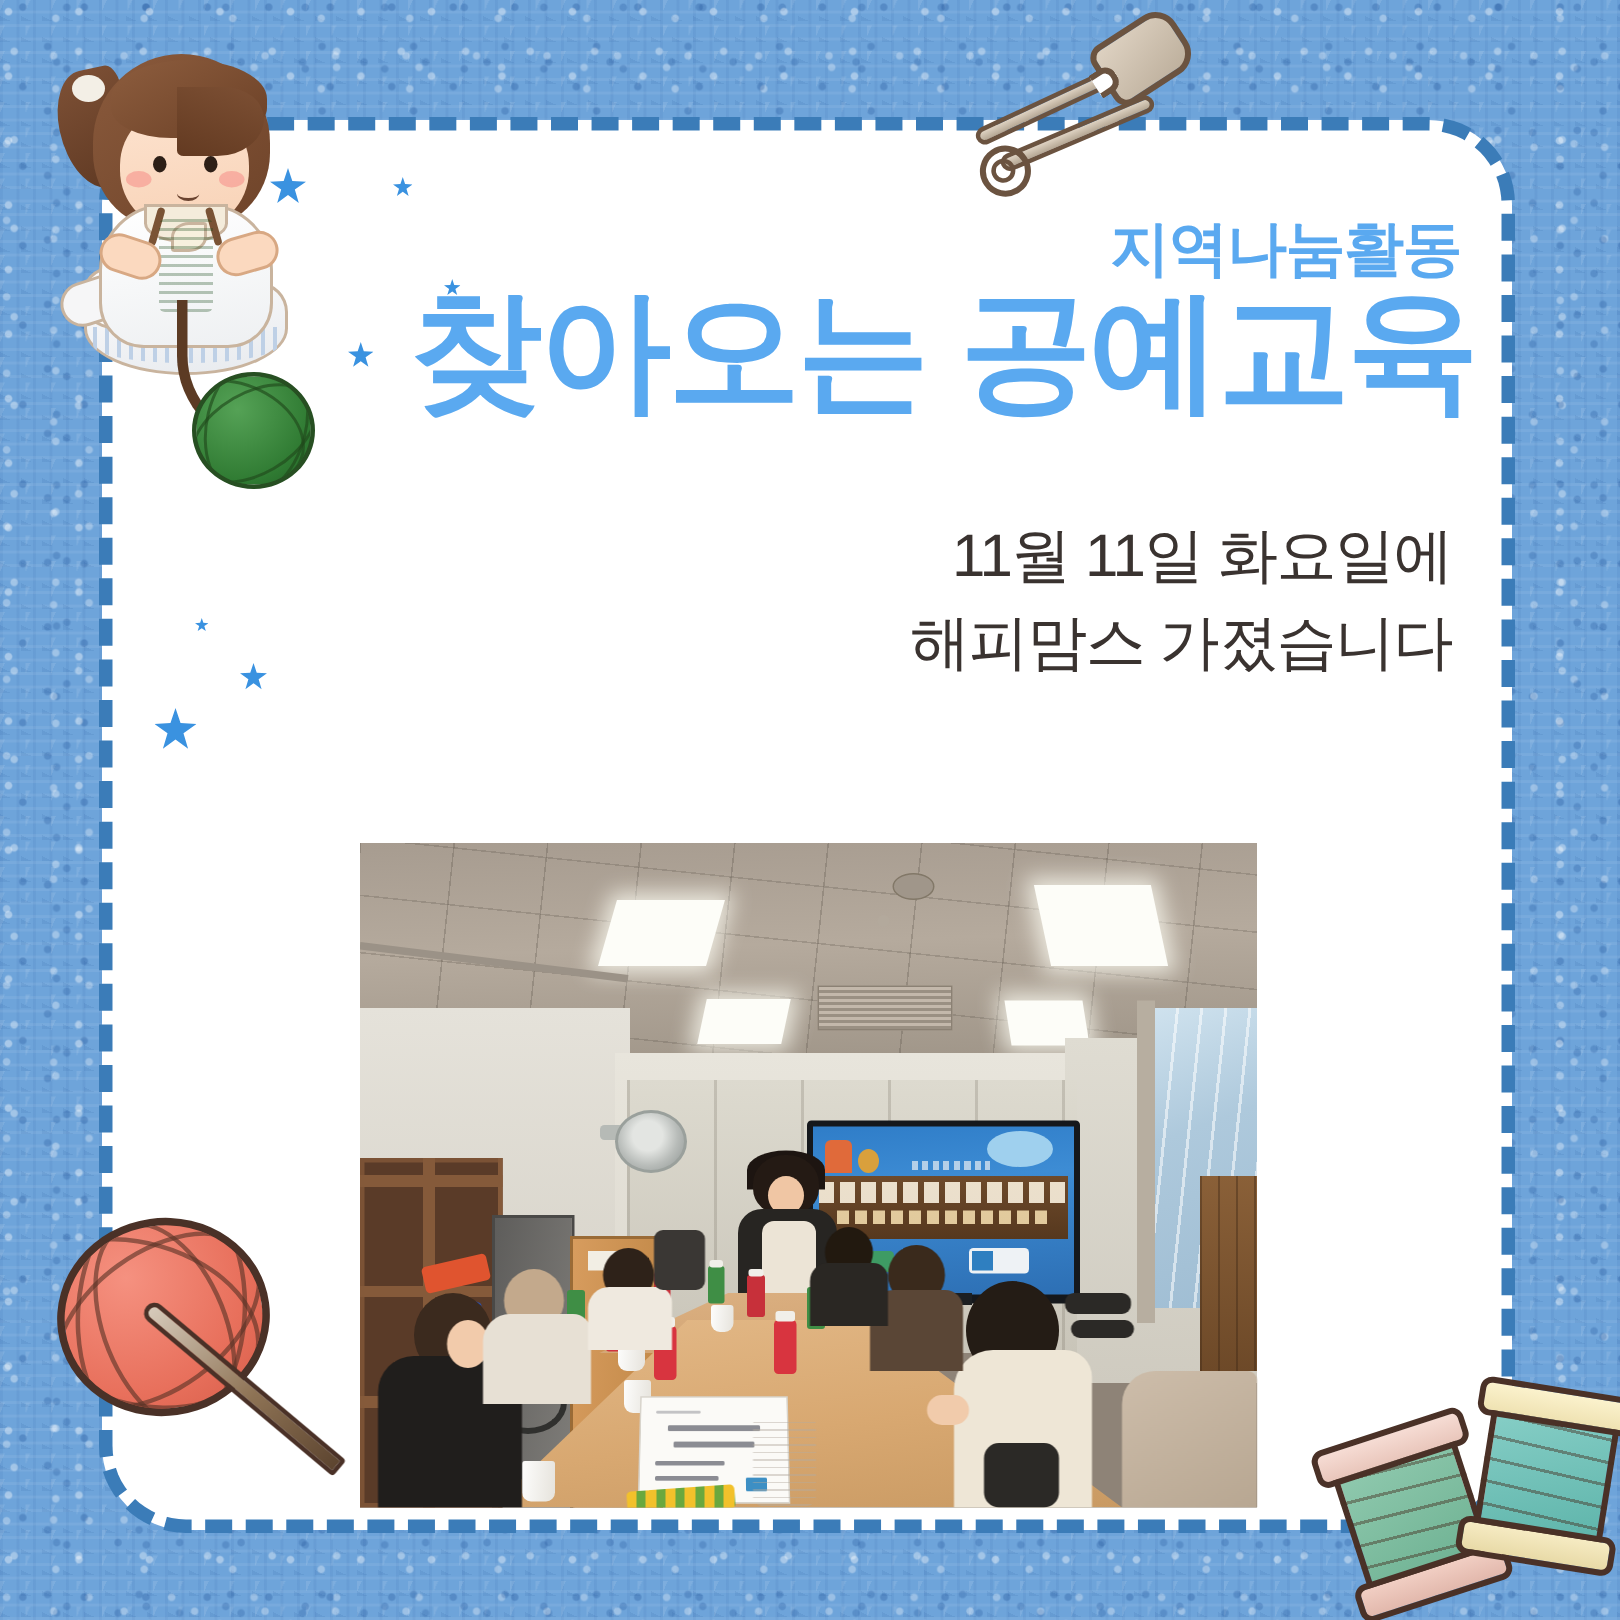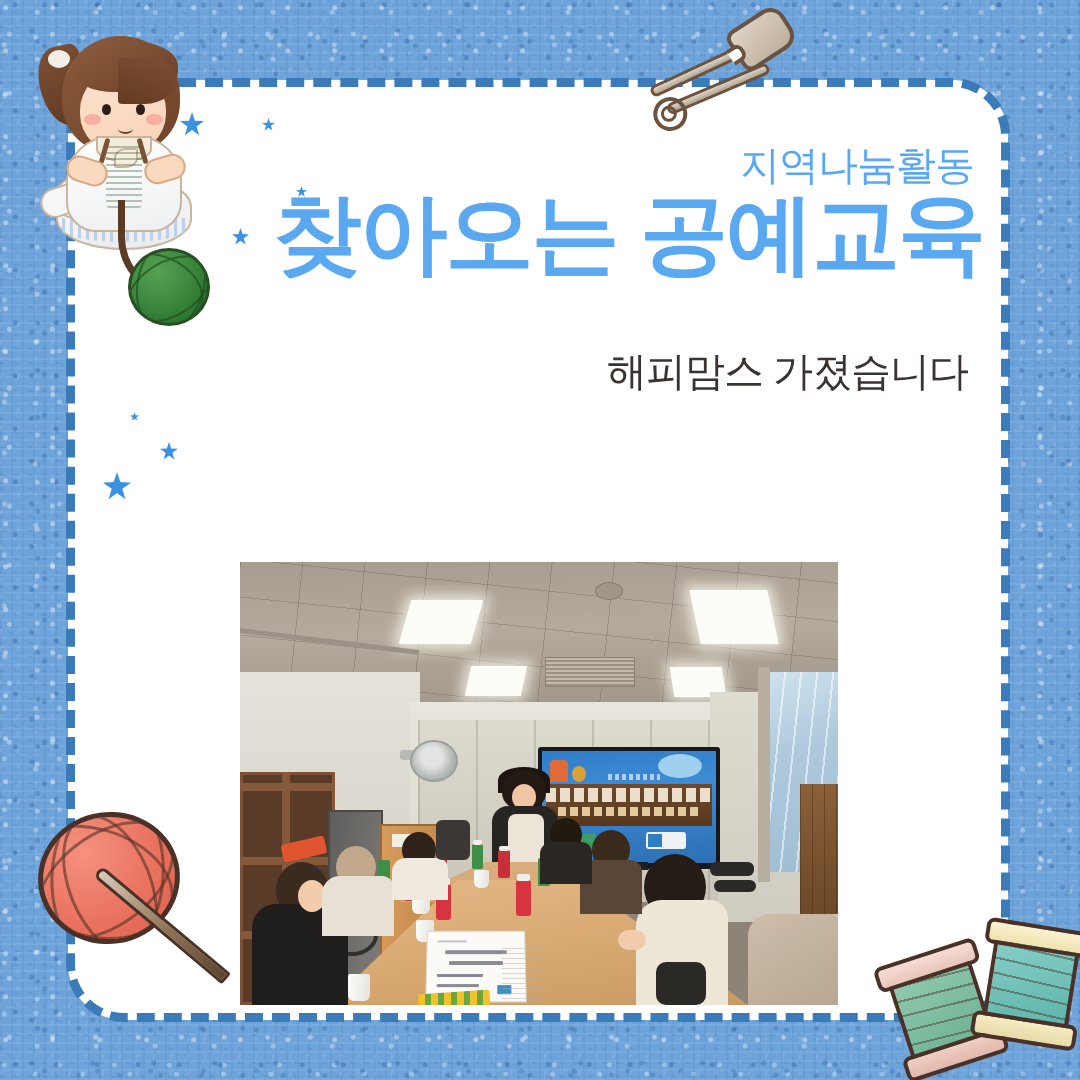--- a/index.html
+++ b/index.html
@@ -41,21 +41,21 @@
   .dash{
     position:absolute;left:66px;top:78px;width:944px;height:944px;
     border:9px dashed #3b7cb8;border-radius:58px;
     box-sizing:border-box;pointer-events:none;
   }
 
   
   .subtitle{
     position:absolute;left:0;top:138px;width:1008px;
     text-align:right;padding-right:34px;box-sizing:border-box;
-    font-size:40px;font-weight:normal;letter-spacing:-1px;
+    font-size:40px;font-weight:bold;letter-spacing:-1px;
     color:#5aa9f0;white-space:nowrap;
   }
   .title{
     position:absolute;left:0;top:186px;width:1008px;
     text-align:right;padding-right:24px;box-sizing:border-box;
     font-size:88px;font-weight:bold;letter-spacing:-2px;
     color:#5aa9f0;white-space:nowrap;line-height:1.1;
   }
   .body-text{
     position:absolute;left:0;top:342px;width:1008px;
@@ -352,20 +352,21 @@
     <div class="dec pin-bar2"></div>
     <div class="dec pin-coil"></div>
     <div class="dec pin-coil2"></div>
     <div class="dec pin-head"></div>
     <div class="dec pin-notch"></div>
   </div>
 
   <div class="subtitle">지역나눔활동</div>
   <div class="title">찾아오는 공예교육</div>
   <div class="body-text">
+    <div>11월 11일 화요일에</div>
     <div>해피맘스 가졌습니다</div>
   </div>
 
   <div class="photo">
     <div class="ph ceil"></div>
     <div class="ph ceil-grid"></div>
     <div class="ph lamp l1"></div>
     <div class="ph lamp l2"></div>
     <div class="ph lamp l3"></div>
     <div class="ph lamp l4"></div>

